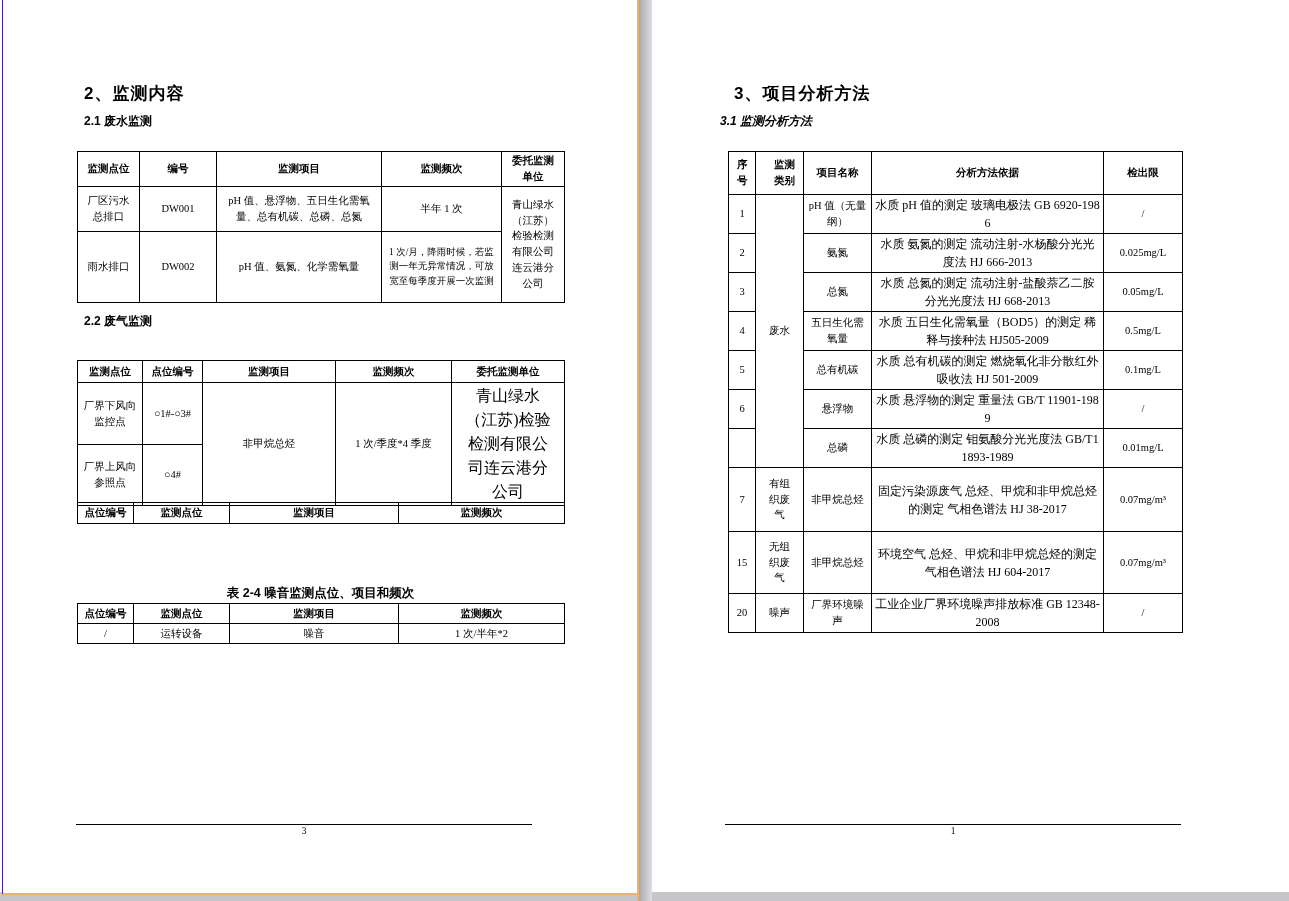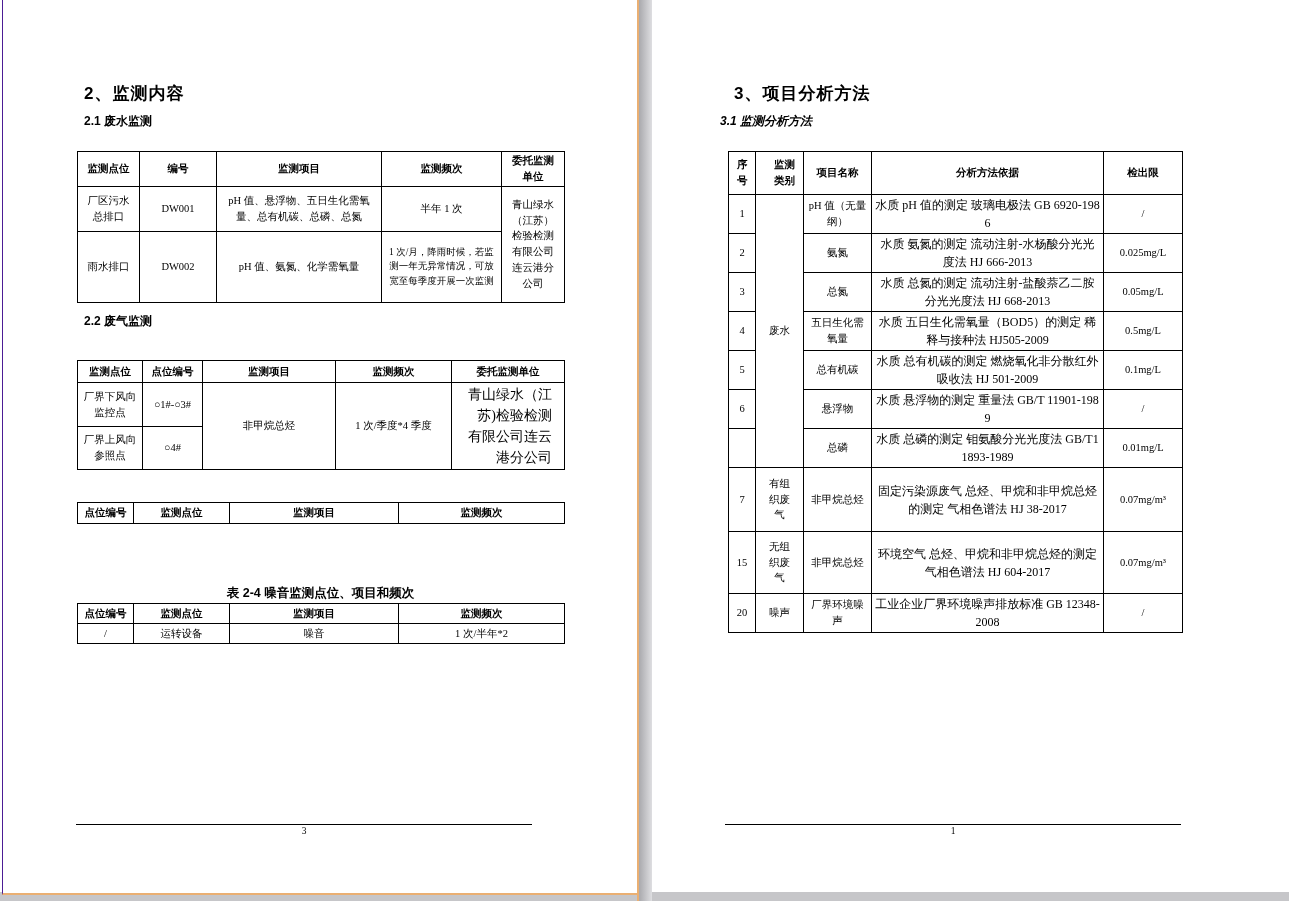--- a/index.html
+++ b/index.html
@@ -37,21 +37,21 @@
   .t23 { left:74px; top:502px; width:487px; }
   .t24 { left:74px; top:603px; width:487px; }
   
   .t31 { left:76px; top:151px; width:454px; }
 
   .pad8  { padding-left:8px; padding-right:8px; }
   .pad9  { padding-left:9px; padding-right:9px; }
   .pad12 { padding-left:12px; padding-right:12px; }
   .pad13 { padding-left:13px; }
   .small-cell { font-size:9.5px;margin-left:12px; }
-  .unit-cell  { font-size:14px; padding-left:12px; padding-right:12px;text-align:right; }
+  .unit-cell  { font-size:16px; padding-left:12px; padding-right:12px; }
   .method-cell{ font-size:12px; word-break:break-all; }
 
   .footer-rule { position:absolute; top:824px; left:73px; width:456px; border-top:1.2px solid #000; }
   .page-num    { position:absolute; top:826px; left:73px; width:456px; text-align:center; font-size:9.5px; }
 </style>
 </head>
 <body>
 
 <div class="canvas">
   <div class="bottom-strip"></div>

